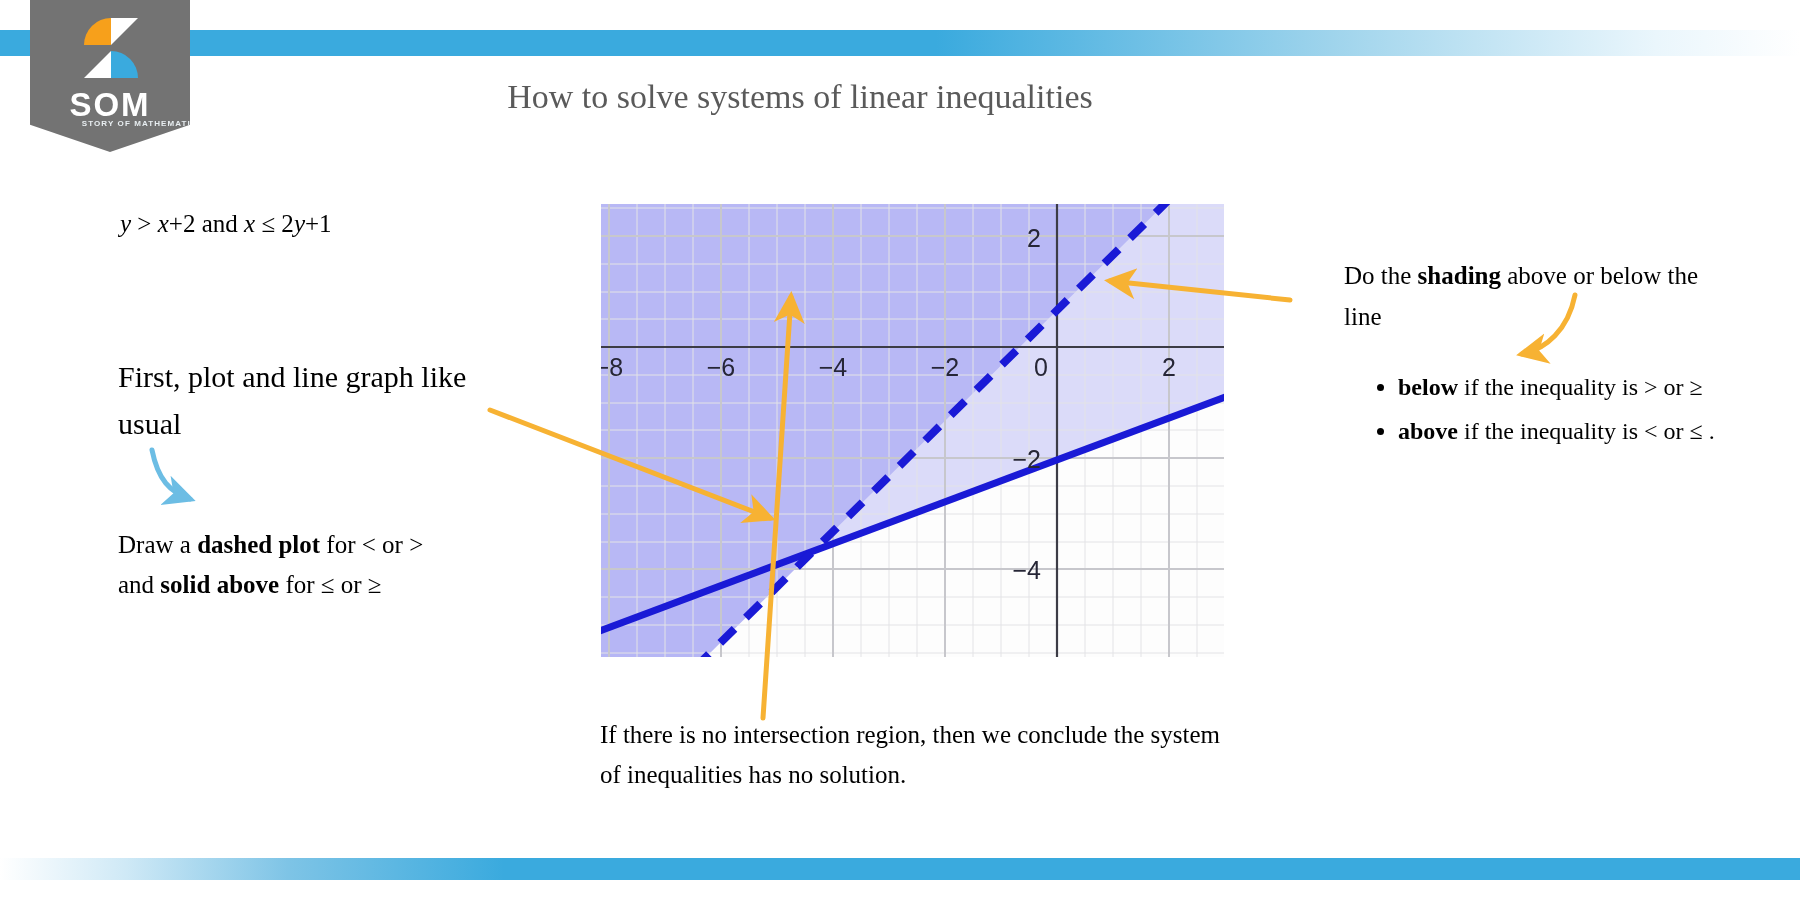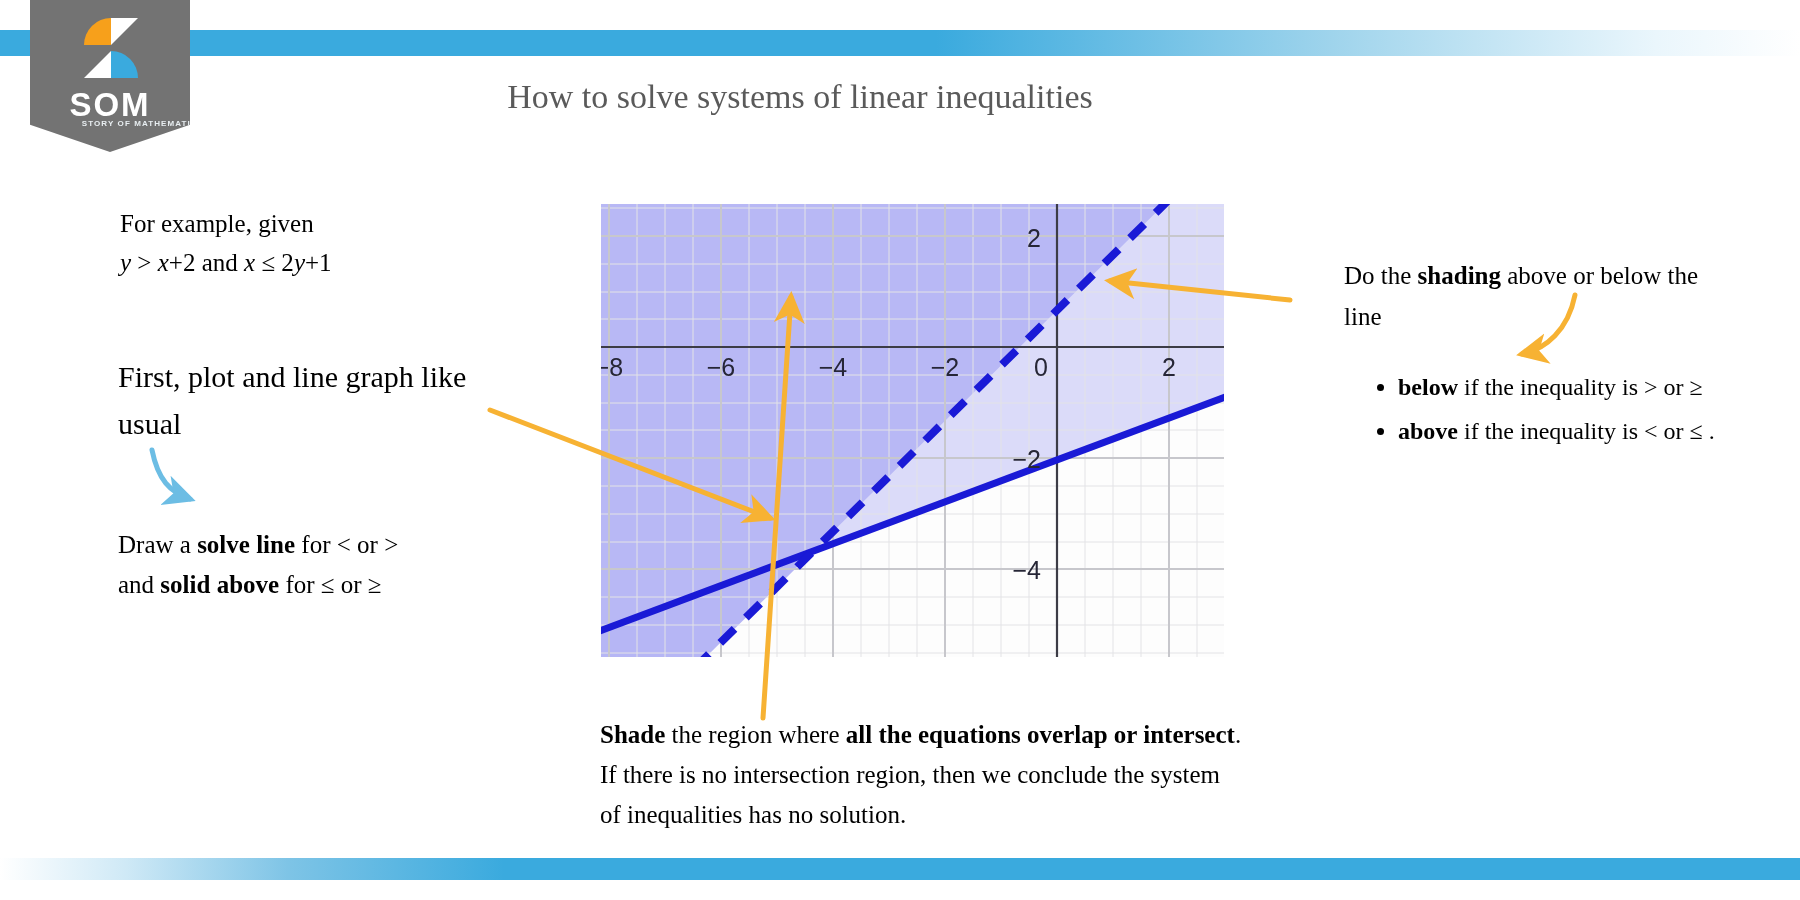--- a/index.html
+++ b/index.html
@@ -79,54 +79,50 @@
     <path d="M29 35 L2 62 L29 62 Z" fill="#ffffff"></path>
     <path d="M29 35 A27 27 0 0 1 56 62 L29 62 Z" fill="#3aaade"></path>
   </svg>
   <div class="logo-word">SOM</div>
   <div class="logo-sub">STORY OF MATHEMATICS</div>
 </div>
 
 <div class="page-title">How to solve systems of linear inequalities</div>
 
 <div class="txt" id="block-example">
-  <div>For example, given</div>
   <div>
     <span class="i">y</span><span> &gt; </span><span class="i">x</span><span>+2 and </span><span class="i">x</span><span> ≤ 2</span><span class="i">y</span><span>+1</span>
   </div>
 </div>
 
 <div class="txt" id="block-first">First, plot and line graph like usual</div>
 
 <div class="txt" id="block-dashed">
   <div>
-    <span>Draw a </span><span class="b">solve line</span><span> for &lt; or &gt;</span>
+    <span>Draw a </span><span class="b">dashed plot</span><span> for &lt; or &gt;</span>
   </div>
   <div>
     <span>and </span><span class="b">solid above</span><span> for  ≤  or  ≥</span>
   </div>
 </div>
 
 <div class="txt" id="block-shading">
   <span>Do the </span><span class="b">shading</span><span> above or below the line</span>
 </div>
 
 <ul class="bullets">
   <li>
     <span class="b">below</span><span> if the inequality is &gt; or ≥</span>
   </li>
   <li>
     <span class="b">above</span><span>  if the inequality is &lt; or ≤ .</span>
   </li>
 </ul>
 
 <div class="txt" id="block-bottom">
-  <div>
-    <span class="b">Shade</span><span> the region where </span><span class="b">all the equations overlap or intersect</span><span>.</span>
-  </div>
   <div>If there is no intersection region, then we conclude the system</div>
   <div>of inequalities has no solution.</div>
 </div>
 
 <div class="graph">
   <svg width="623" height="453" viewBox="0 0 623 453">
     <defs>
       <clipPath id="plotclip">
           <rect x="0" y="0" width="623" height="453"></rect>
         </clipPath>

